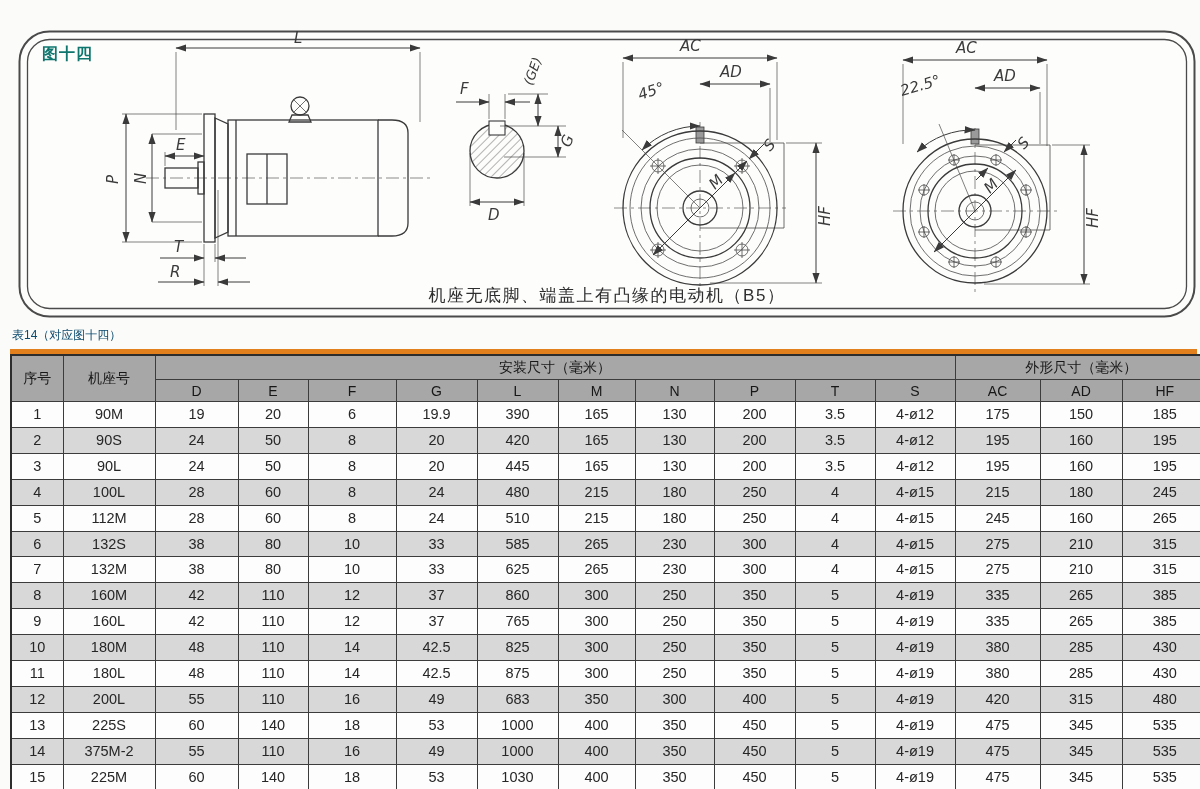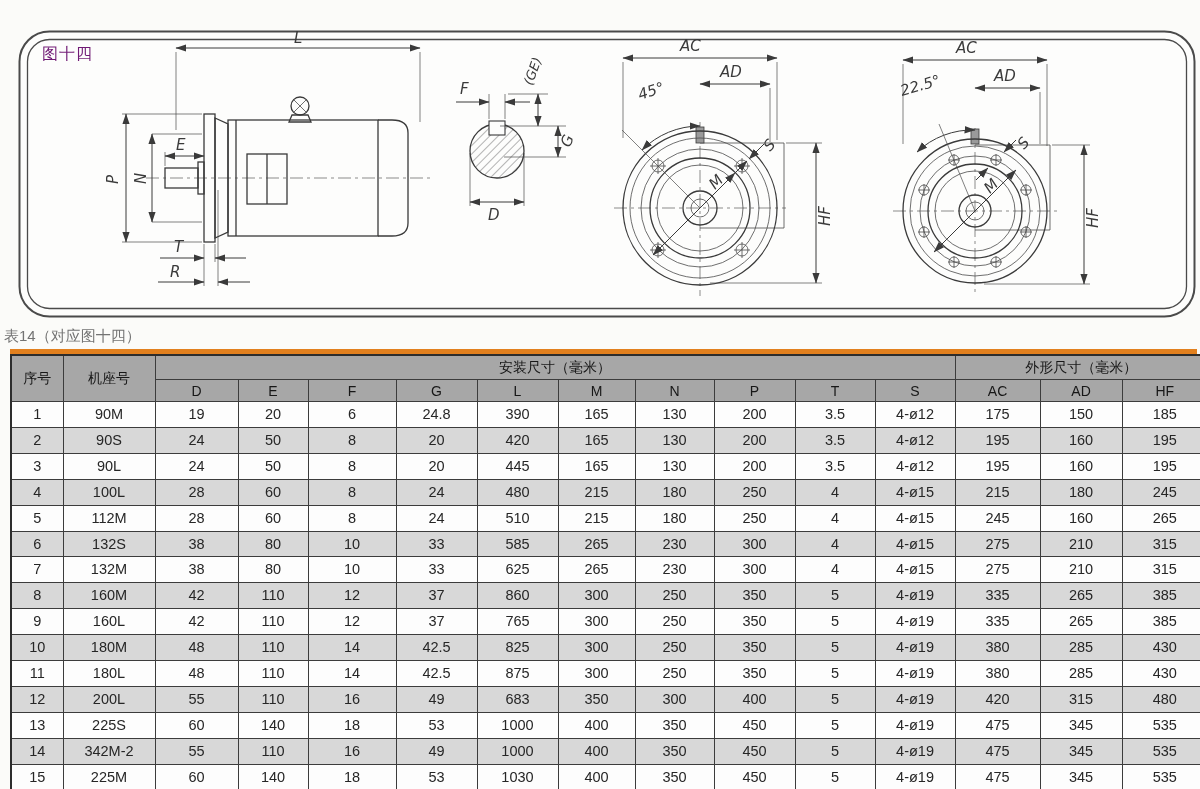--- a/index.html
+++ b/index.html
@@ -6,36 +6,36 @@
   body{
     width:1200px;height:789px;position:relative;overflow:hidden;
     background:#fbfbf9;
     font-family:"Liberation Sans","DejaVu Sans",sans-serif;
     color:#242424;
   }
   
   .fig-wrap{position:absolute;left:18px;top:30px;width:1178px;height:288px;}
   .fig-wrap svg{position:absolute;left:0;top:0;}
   .fig-label{
-    position:absolute;left:24px;top:14px;font-size:16px;letter-spacing:1px;color:#701a75;
+    position:absolute;left:24px;top:14px;font-size:16px;letter-spacing:1px;color:#0f766e;font-weight:bold;
   }
   .fig-caption{
     position:absolute;left:0;top:254px;width:100%;text-align:center;
     font-size:17px;letter-spacing:1.5px;color:#2e2e2e;
   }
   
   .main{stroke:#3a3a3a;stroke-width:1.3;fill:none;}
   .thin{stroke:#4a4a4a;stroke-width:0.8;fill:none;}
   .ext{stroke:#4a4a4a;stroke-width:0.7;fill:none;}
   .dl{stroke:#3a3a3a;stroke-width:1;fill:none;}
   .cl{stroke:#5a5a5a;stroke-width:0.7;fill:none;stroke-dasharray:13 4 3 4;}
   text.dim{font-family:"DejaVu Sans",sans-serif;font-style:italic;font-size:15px;fill:#3a3a3a;}
   text.dim-s{font-family:"DejaVu Sans",sans-serif;font-style:italic;font-size:13px;fill:#3a3a3a;}
   
-  .tbl-title{position:absolute;left:4px;top:327px;font-size:15px;color:#737373;}
+  .tbl-title{position:absolute;left:12px;top:327px;font-size:12px;color:#0c4a6e;}
   .accent-bar{position:absolute;left:10px;top:349px;width:1187px;height:5px;background:var(--accent);}
   table.dim-table{
     position:absolute;left:10px;top:354px;width:1187px;
     border-collapse:collapse;table-layout:fixed;
     border:2px solid #2d2d2d;
   }
   .dim-table th{
     background:var(--header_bg);border:1px solid #3c3c3c;
     font-size:14px;font-weight:normal;color:#171717;padding:0;
   }
@@ -266,20 +266,21 @@
       <text class="dim" x="976" y="51">AD</text>
 
       <line class="ext" x1="1034" y1="115" x2="1072" y2="115"></line>
       <line class="ext" x1="966" y1="254" x2="1072" y2="254"></line>
       <line class="dl" x1="1066" y1="115" x2="1066" y2="254" marker-start="url(#arr)" marker-end="url(#arr)"></line>
       <text class="dim" x="0" y="0" transform="translate(1080,198) rotate(-90)">HF</text>
     </g>
   </svg>
 
   <div class="fig-label">图十四</div>
+  <div class="fig-caption">机座无底脚、端盖上有凸缘的电动机（B5）</div>
 </div>
 
 <div class="tbl-title">表14（对应图十四）</div>
 <div class="accent-bar"></div>
 
 <table class="dim-table">
   <colgroup>
     <col style="width:52px">
       <col style="width:92px">
     <col style="width:83px">
@@ -319,21 +320,21 @@
       <th>HF</th>
     </tr>
   </thead>
   <tbody>
       <tr>
         <td>1</td>
         <td>90M</td>
         <td>19</td>
         <td>20</td>
         <td>6</td>
-        <td>24.8</td>
+        <td>19.9</td>
         <td>390</td>
         <td>165</td>
         <td>130</td>
         <td>200</td>
         <td>3.5</td>
         <td>4-ø12</td>
         <td>175</td>
         <td>150</td>
         <td>185</td>
       </tr>
@@ -536,21 +537,21 @@
         <td>350</td>
         <td>450</td>
         <td>5</td>
         <td>4-ø19</td>
         <td>475</td>
         <td>345</td>
         <td>535</td>
       </tr>
       <tr class="alt">
         <td>14</td>
-        <td>342M-2</td>
+        <td>375M-2</td>
         <td>55</td>
         <td>110</td>
         <td>16</td>
         <td>49</td>
         <td>1000</td>
         <td>400</td>
         <td>350</td>
         <td>450</td>
         <td>5</td>
         <td>4-ø19</td>

